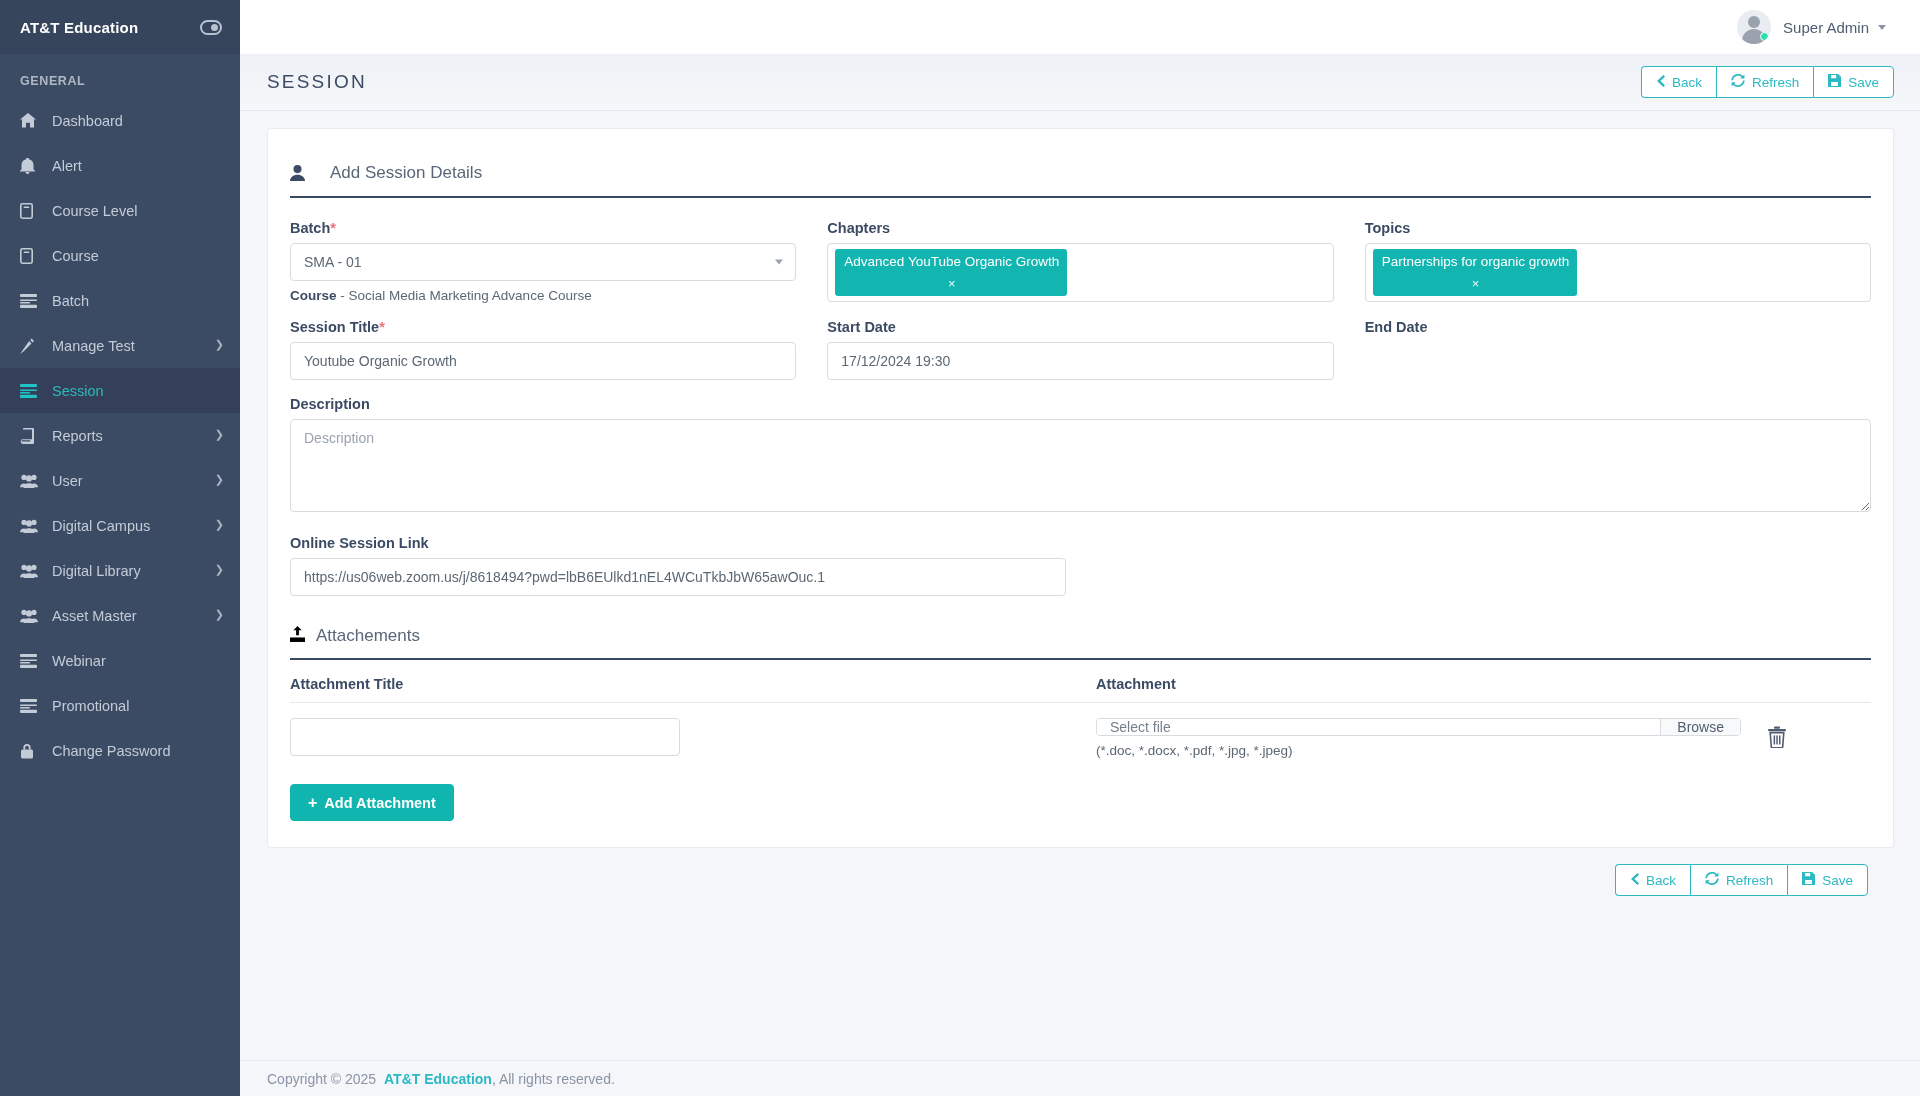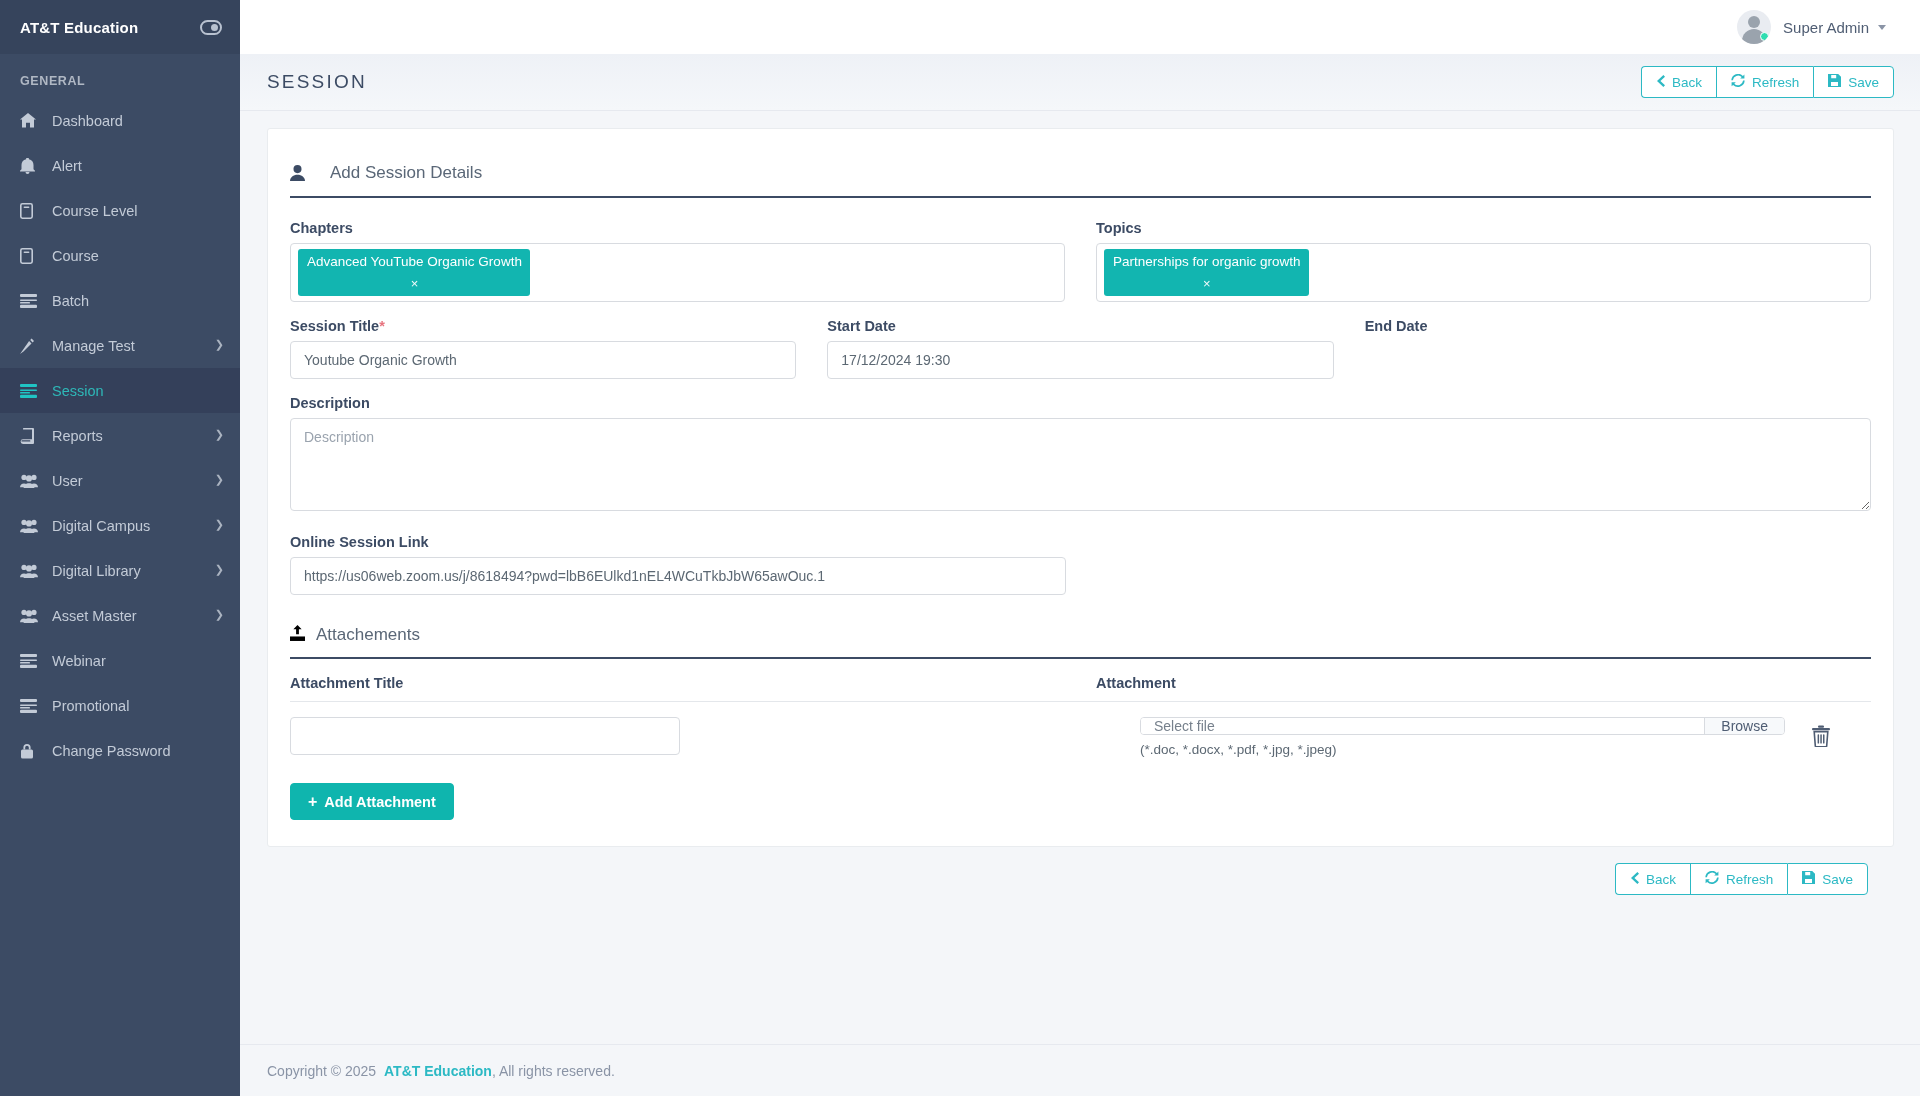--- a/index.html
+++ b/index.html
@@ -207,21 +207,21 @@
 
   .att-grid { display: flex; gap: 0; margin-top: 16px; }
   .att-left { width: 806px; }
   .att-right { flex: 1; }
   .att-col-head {
     font-size: 14.5px; font-weight: 700; color: #3c4b64;
     padding-bottom: 10px; border-bottom: 1px solid #e4e7eb;
   }
   .att-body { padding-top: 15px; }
 
-  .file-row { display: flex; align-items: flex-start; gap: 0; margin-left: 44px; }
+  .file-row { display: flex; align-items: flex-start; gap: 0; }
   .file-ctl {
     flex: 1; display: flex; height: 38px;
     border: 1px solid #d8dbe0; border-radius: 4px; overflow: hidden;
     max-width: 645px;
   }
   .file-ctl .fname {
     flex: 1; display: flex; align-items: center;
     padding: 0 13px; font-size: 14px; color: #76808c; background: #fff;
   }
   .file-ctl .browse {
@@ -242,21 +242,21 @@
     cursor: pointer;
   }
   .btn-primary .plus { font-size: 16px; font-weight: 700; line-height: 1; }
 
   .bottom-bar {
     display: flex; justify-content: flex-end;
     padding: 16px 26px 16px 0;
   }
 
   .footer {
-    height: 52px; min-height: 36px;
+    height: 36px; min-height: 36px;
     background: #f4f6f9; border-top: 1px solid #e6e9ef;
     display: flex; align-items: center;
     padding-left: 27px;
     font-size: 14px; color: #8a94a6;
   }
   .footer a { color: #2cb9c4; text-decoration: none; font-weight: 700; }
   .footer .sep { padding: 0 2px; }
 </style>
 </head>
 <body>
@@ -486,20 +486,33 @@
             <svg width="15" height="17" viewBox="0 0 16 18">
                 <circle cx="8" cy="4.3" r="4.3"></circle>
                 <path d="M0 17c0-4.2 3.6-6.8 8-6.8s8 2.6 8 6.8z"></path>
               </svg>
           </span>
           <span class="section-title">Add Session Details</span>
         </div>
 
         
         <div class="row">
+          <div class="col">
+            <label class="fl">
+              <span>Batch</span><span class="req">*</span>
+            </label>
+            <div class="ctl select">
+              <span>SMA - 01</span>
+              <span class="arrow"></span>
+            </div>
+            <div class="helper">
+              <b>Course</b>
+              <span>- Social Media Marketing Advance Course</span>
+            </div>
+          </div>
 
           <div class="col">
             <label class="fl">Chapters</label>
             <div class="tagbox">
               <span class="tag">
                 <span>Advanced YouTube Organic Growth</span>
                 <span class="x">×</span>
               </span>
             </div>
           </div>

